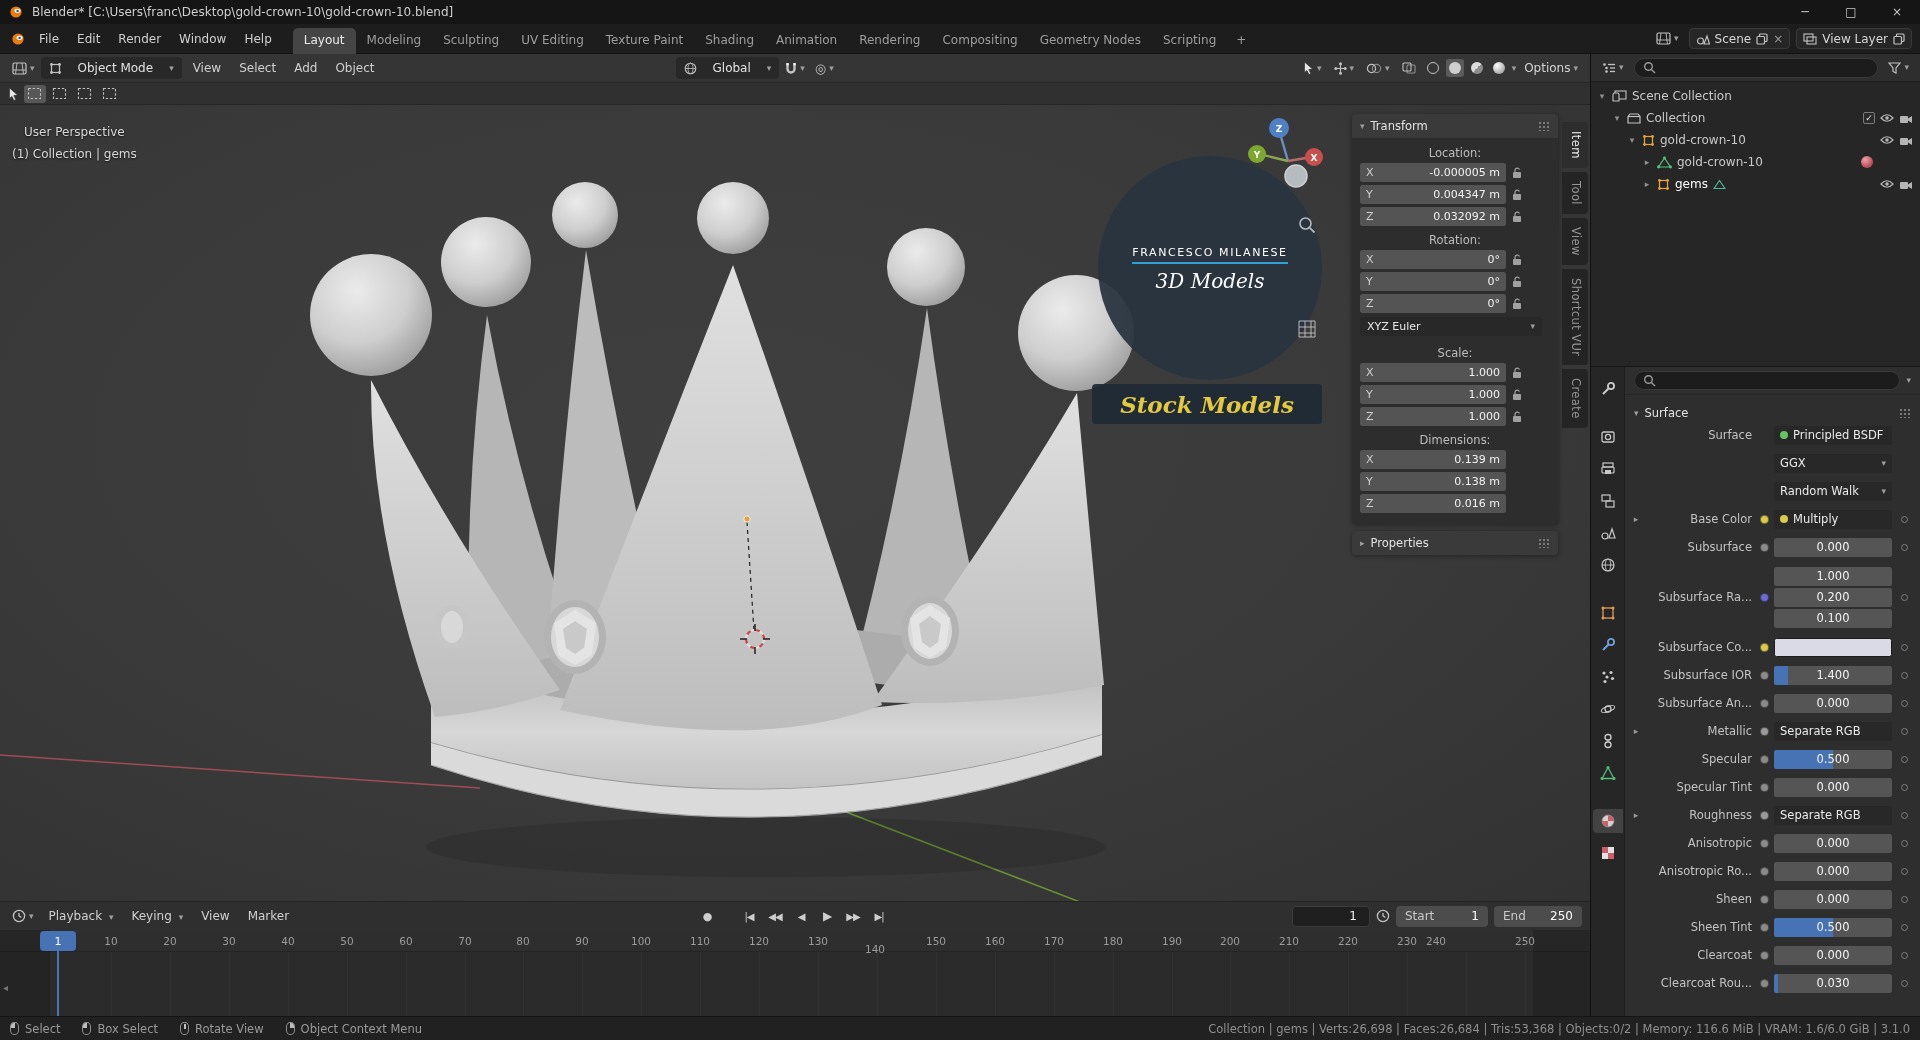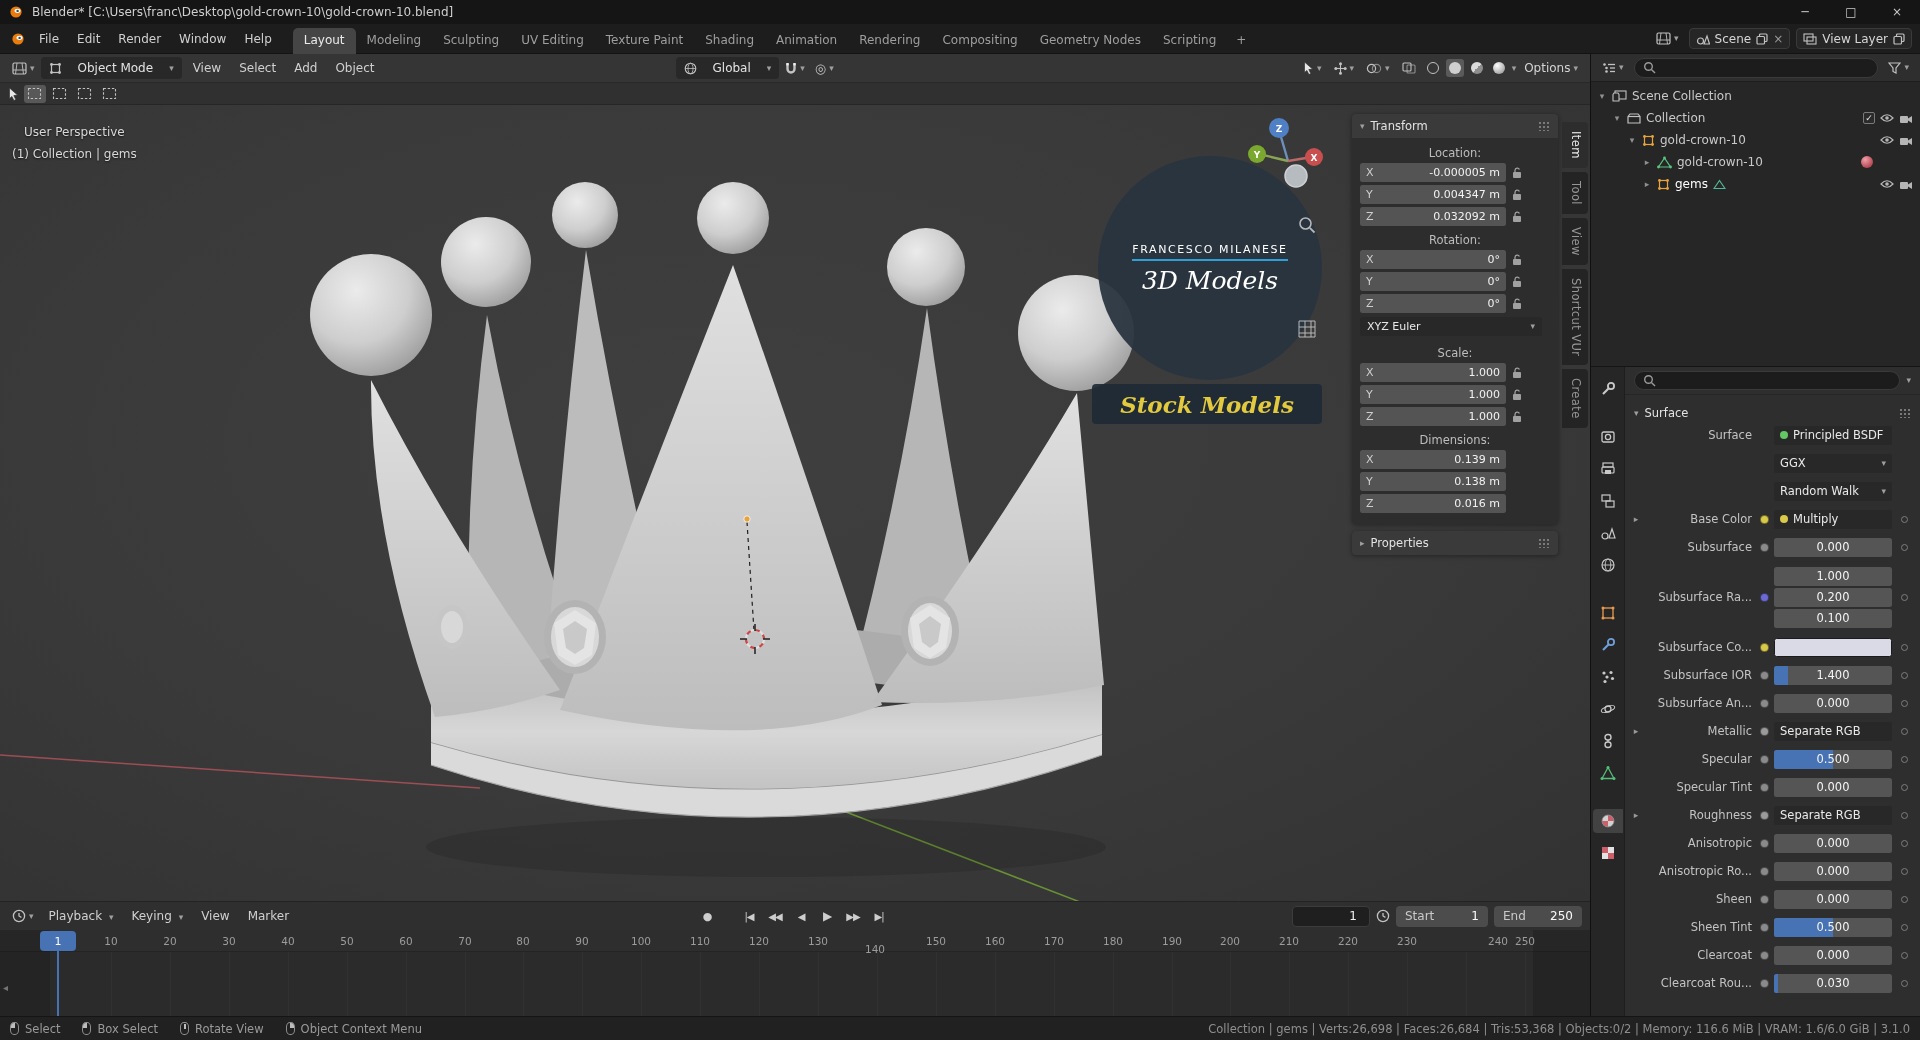--- a/index.html
+++ b/index.html
@@ -50,21 +50,21 @@
   .vp-overlay-text { position:absolute; left:12px; top:16px; z-index:4; color:#d9d9d9; font-size:12px; line-height:22px; text-shadow:0 1px 2px rgba(0,0,0,.65); }
   .gizmo { position:absolute; left:1232px; top:8px; width:120px; height:92px; z-index:4; }
   .nav-icon { position:absolute; width:22px; height:22px; z-index:5; opacity:.85; }
 
   
   .wm-circle { position:absolute; left:1098px; top:51px; width:224px; height:224px; border-radius:50%; background:rgba(40,52,64,.94); z-index:3;
                display:flex; flex-direction:column; align-items:center; justify-content:center; }
   .wm-fm { font-size:95px; font-weight:bold; font-style:italic; letter-spacing:-7px; line-height:.9; }
   .wm-f { color:#ffffff; } .wm-m { color:#2f9fd8; }
   .wm-name { margin-top:2px; font-size:11px; letter-spacing:1.6px; color:#ffffff; border-bottom:2px solid #2f9fd8; padding-bottom:3px; white-space:nowrap; }
-  .wm-tag { margin-top:5px; font-size:25px; font-style:italic; color:#ffffff; font-family:"DejaVu Serif","Liberation Serif",serif; }
+  .wm-tag { margin-top:5px; font-size:20px; font-style:italic; color:#ffffff; font-family:"DejaVu Serif","Liberation Serif",serif; }
   .wm-badge { position:absolute; left:1092px; top:279px; width:230px; height:40px; border-radius:4px; background:rgba(30,42,54,.92); z-index:3;
               display:flex; align-items:center; justify-content:center; font-family:"DejaVu Serif","Liberation Serif",serif;
               font-style:italic; font-weight:bold; font-size:23px; color:#e3c93e; }
 
   
   .n-stack { position:absolute; left:1352px; top:9px; width:206px; z-index:7; display:flex; flex-direction:column; gap:7px; font-size:11.5px; }
   .panel { background:#2d2d2d; border-radius:4px; overflow:hidden; box-shadow:0 1px 5px rgba(0,0,0,.4); }
   .panel-header { height:24px; background:#3a3a3a; display:flex; align-items:center; gap:6px; padding:0 8px; color:#e2e2e2; }
   .drag-dots { margin-left:auto; width:12px; height:10px; background-image:radial-gradient(#7a7a7a 1px, transparent 1.2px); background-size:4px 4px; }
   .panel-body { padding:4px 8px 8px; }
@@ -749,21 +749,21 @@
       <span class="tick-label" style="left: 1172px;">190</span>
       <span class="tick-line" style="left: 1230px;"></span>
       <span class="tick-label" style="left: 1230px;">200</span>
       <span class="tick-line" style="left: 1289px;"></span>
       <span class="tick-label" style="left: 1289px;">210</span>
       <span class="tick-line" style="left: 1348px;"></span>
       <span class="tick-label" style="left: 1348px;">220</span>
       <span class="tick-line" style="left: 1407px;"></span>
       <span class="tick-label" style="left: 1407px;">230</span>
       <span class="tick-line" style="left: 1466px;"></span>
-      <span class="tick-label" style="left: 1498px;">240</span>
+      <span class="tick-label" style="left: 1436px;">240</span>
       <span class="tick-line" style="left: 1525px;"></span>
       <span class="tick-label" style="left: 1525px;">250</span>
       <div class="playhead-box" style="left: 40px;">1</div>
       <div class="playhead-line" style="left: 57px;"></div>
     </div>
 
   <div class="statusbar">
     <div style="display:flex;gap:22px;">
         <span class="hint">
           <span class="mouse mouse-left">

